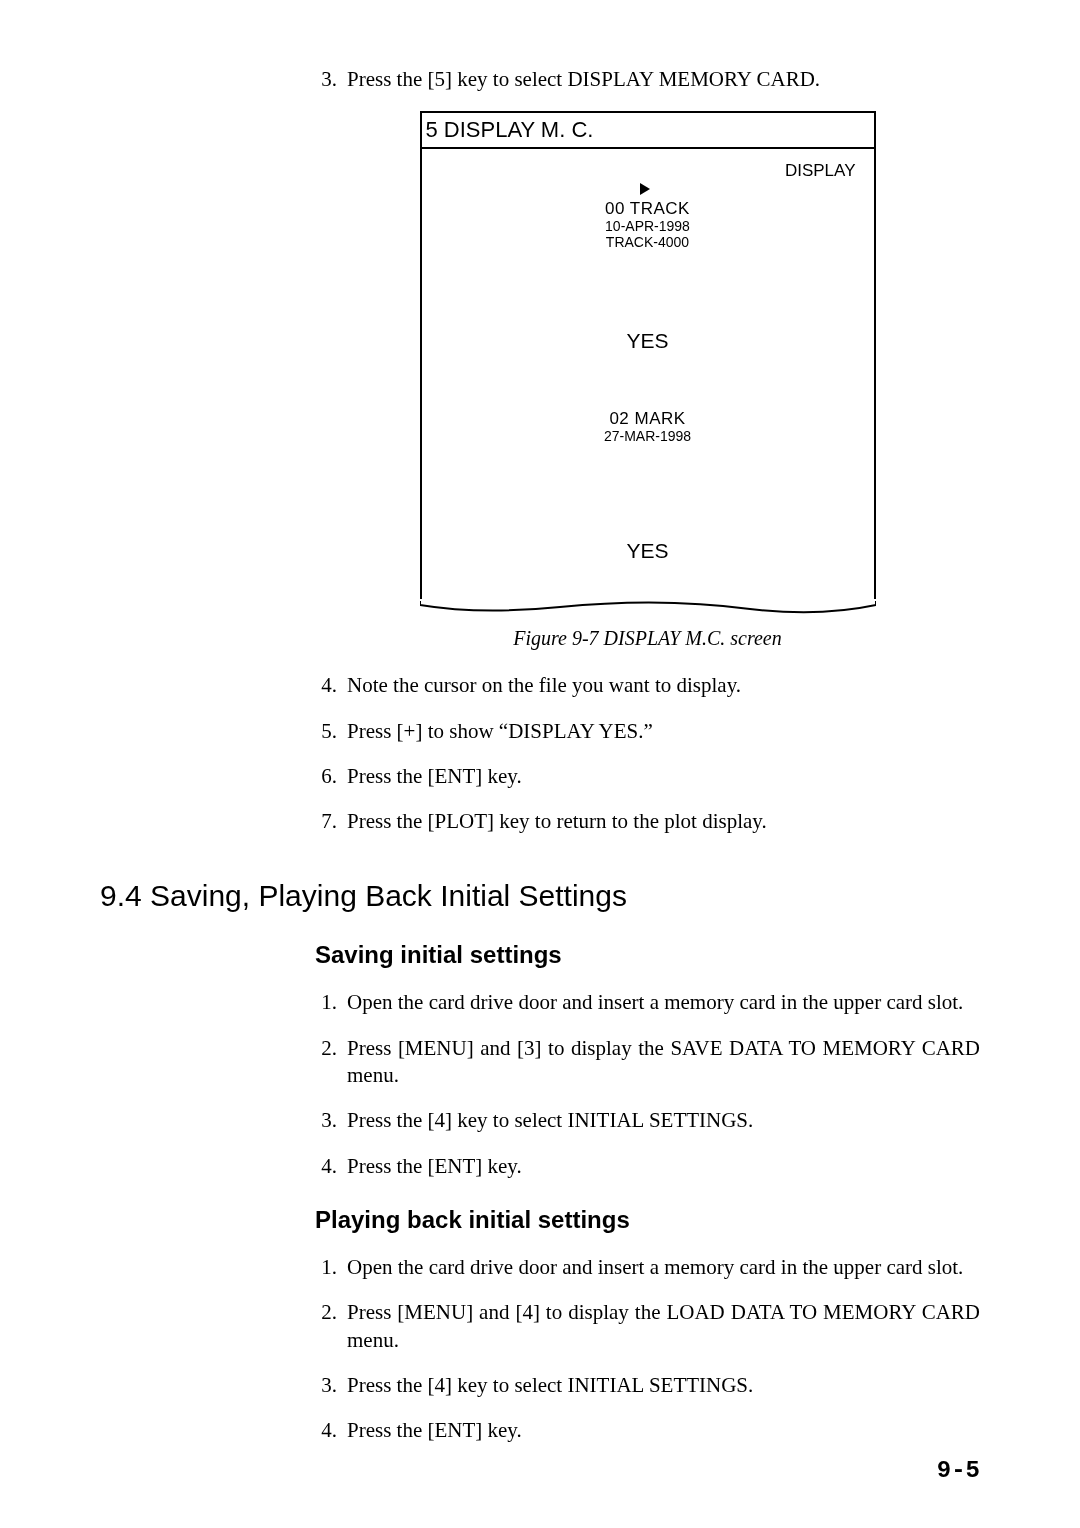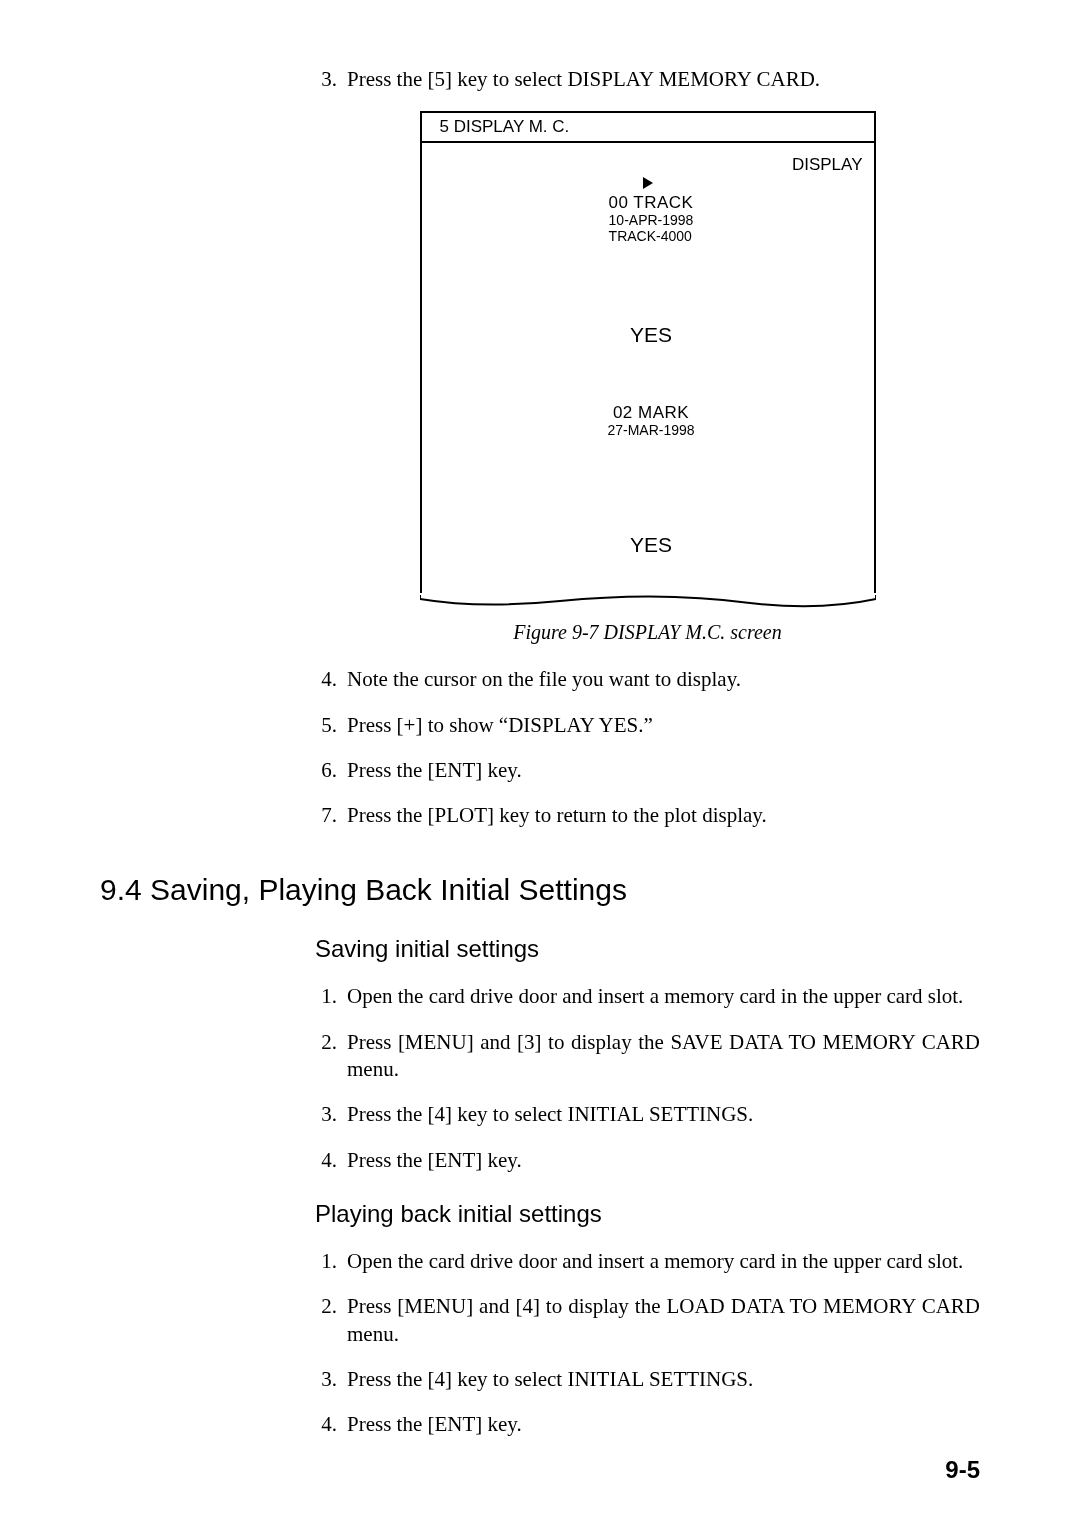--- a/index.html
+++ b/index.html
@@ -21,37 +21,37 @@
   .figure-box {
     border: 2px solid #000;
     width: 456px;
     margin: 12px auto 0 auto;
     font-family: Arial, Helvetica, sans-serif;
     position: relative;
     background: #fff;
   }
   .fig-head {
     border-bottom: 2px solid #000;
-    padding: 4px 18px;
-    font-size: 17px;
+    padding: 4px 4px;
+    font-size: 22px;
   }
   .fig-body {
-    padding: 12px 5px 18px 12px;
+    padding: 12px 12px 18px 12px;
     font-size: 17px;
   }
   .fig-body .display-hdr {
     text-align: right;
     font-size: 17px;
     padding-right: 6px;
     margin-bottom: 2px;
   }
   .fig-row { display: flex; align-items: center; margin-bottom: 14px; flex-direction: column; }
   .fig-row .ptr { width: 16px; flex: 0 0 16px; }
   .fig-row .label { flex: 1; font-size: 17px; letter-spacing: 0.5px; }
-  .fig-row .date { flex: 0 0 110px; font-size: 14px; line-height: 1.1; }
+  .fig-row .date { flex: 0 0 110px; font-size: 14px; text-align: center; line-height: 1.1; }
   .fig-row .yn { flex: 0 0 50px; font-size: 21px; text-align: center; }
   .fig-bottom-curve {
     position: absolute;
     left: -2px; right: -2px; bottom: -2px;
     height: 16px;
     background: #fff;
   }
   .fig-bottom-curve svg { display: block; width: 100%; height: 100%; }
   .fig-caption {
     text-align: center;
@@ -67,29 +67,29 @@
     margin: 44px 0 28px 0;
   }
   .intro {
     font-size: 21px;
     text-align: justify;
     line-height: 1.28;
     margin-bottom: 30px;
   }
   h3.sub {
     font-family: Arial, Helvetica, sans-serif;
-    font-weight: normal;
+    font-weight: bold;
     font-size: 24px;
     margin: 26px 0 20px 0;
   }
   .page-num {
     position: absolute;
     right: 100px;
     bottom: 44px;
-    font-family: Liberation Sans, sans-serif;
+    font-family: Liberation Mono, monospace;
     font-weight: bold;
     font-size: 24px;
   }
   .ptr-tri {
     width: 0; height: 0;
     border-top: 6px solid transparent;
     border-bottom: 6px solid transparent;
     border-left: 10px solid #000;
   }
 </style>

